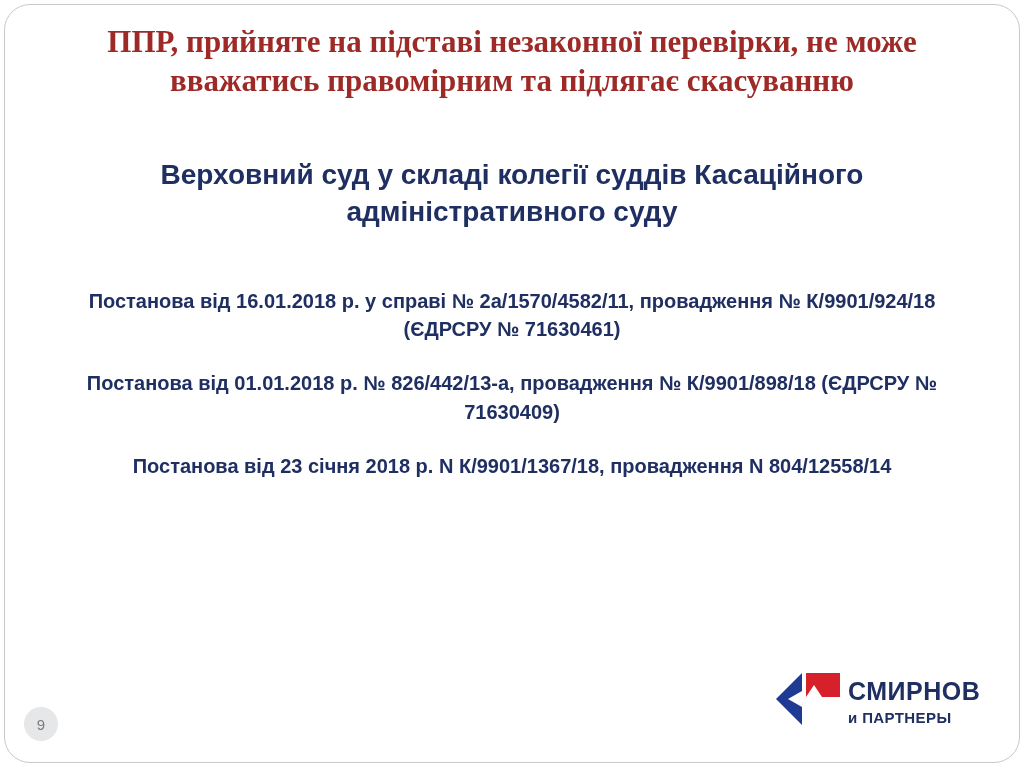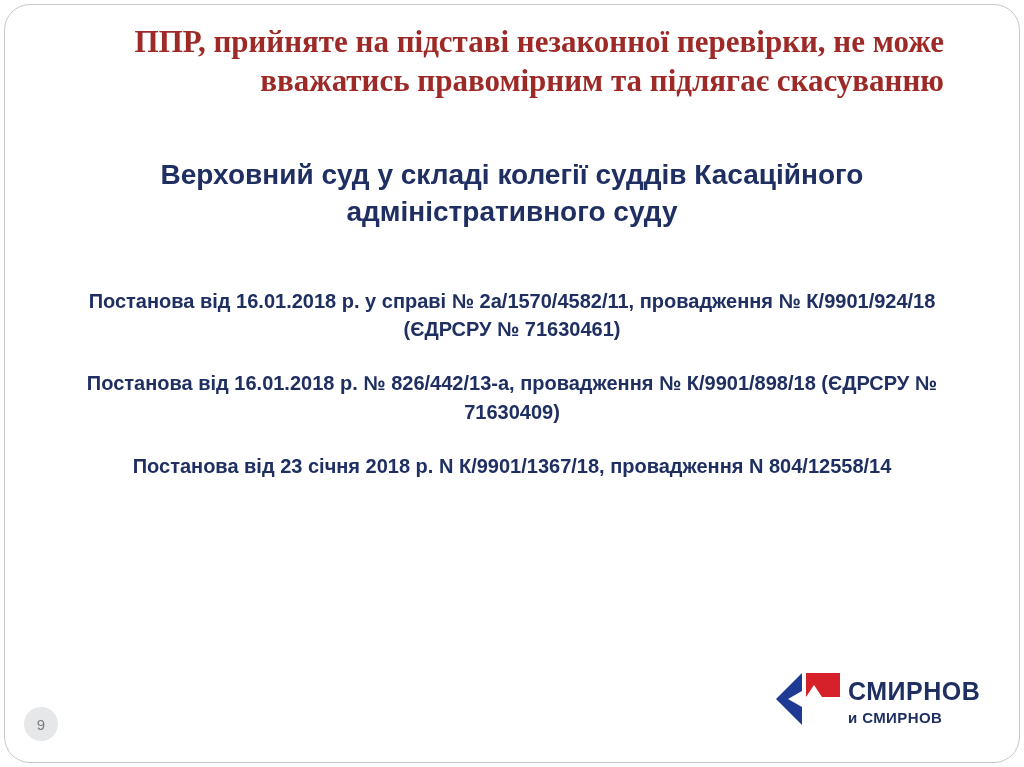--- a/index.html
+++ b/index.html
@@ -33,21 +33,21 @@
     left: 60px;
     right: 60px;
     top: 22px;
   }
   .title {
     color: #9e2a28;
     font-family: "Liberation Serif", serif;
     font-weight: bold;
     font-size: 31px;
     line-height: 1.26;
-    text-align: right;
+    text-align: center;
     margin: 0 0 0 0;
     padding: 0 20px;
   }
   .body-block {
     margin-top: 26px;
     text-align: center;
     color: #1f2f62;
     font-family: "Liberation Sans", sans-serif;
     font-weight: bold;
   }
@@ -135,33 +135,33 @@
     <div class="body-block">
       <div class="gap-lg"></div>
       <p class="para p-sub">Верховний суд у складі колегії суддів Касаційного адміністративного суду</p>
 
       <div class="gap-lg"></div>
 
       <div class="gap-md"></div>
       <p class="para p-case">Постанова від 16.01.2018 р. у справі № 2а/1570/4582/11, провадження № К/9901/924/18 (ЄДРСРУ № 71630461)</p>
 
       <div class="gap-md"></div>
-      <p class="para p-case">Постанова від 16.01.2018 р. № 826/442/13-а, провадження № К/9901/898/18 (ЄДРСРУ № 71630409)</p>
+      <p class="para p-case">Постанова від 01.01.2018 р. № 826/442/13-а, провадження № К/9901/898/18 (ЄДРСРУ № 71630409)</p>
 
       <div class="gap-md"></div>
       <p class="para p-case">Постанова від 23 січня 2018 р. N К/9901/1367/18, провадження N 804/12558/14</p>
     </div>
   </div>
 
   <div class="page-number">9</div>
 
   <div class="logo">
     <svg class="logo-mark" viewBox="0 0 66 56" xmlns="http://www.w3.org/2000/svg">
       <polygon points="0,28 26,2 26,20 12,28 26,36 26,54" fill="#1F3A93"></polygon>
       <polygon points="30,2 64,2 64,26 46,26 38,14 30,26" fill="#D6212B"></polygon>
       <polygon points="30,30 64,30 64,54 30,54" fill="#1F3A93" opacity="0"></polygon>
     </svg>
     <div class="logo-text">
       <div class="l1">СМИРНОВ</div>
-      <div class="l2">и СМИРНОВ</div>
+      <div class="l2">и ПАРТНЕРЫ</div>
     </div>
   </div>
 </div>
 
 </body></html>

